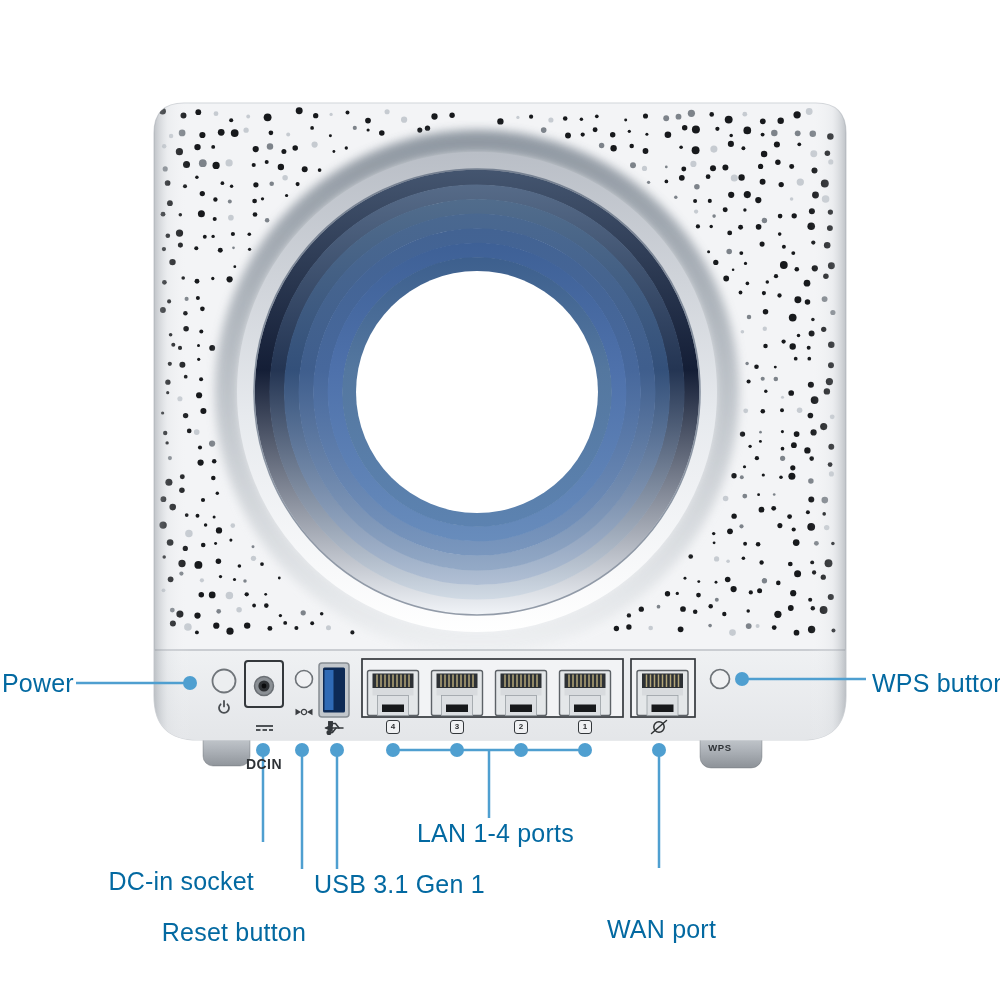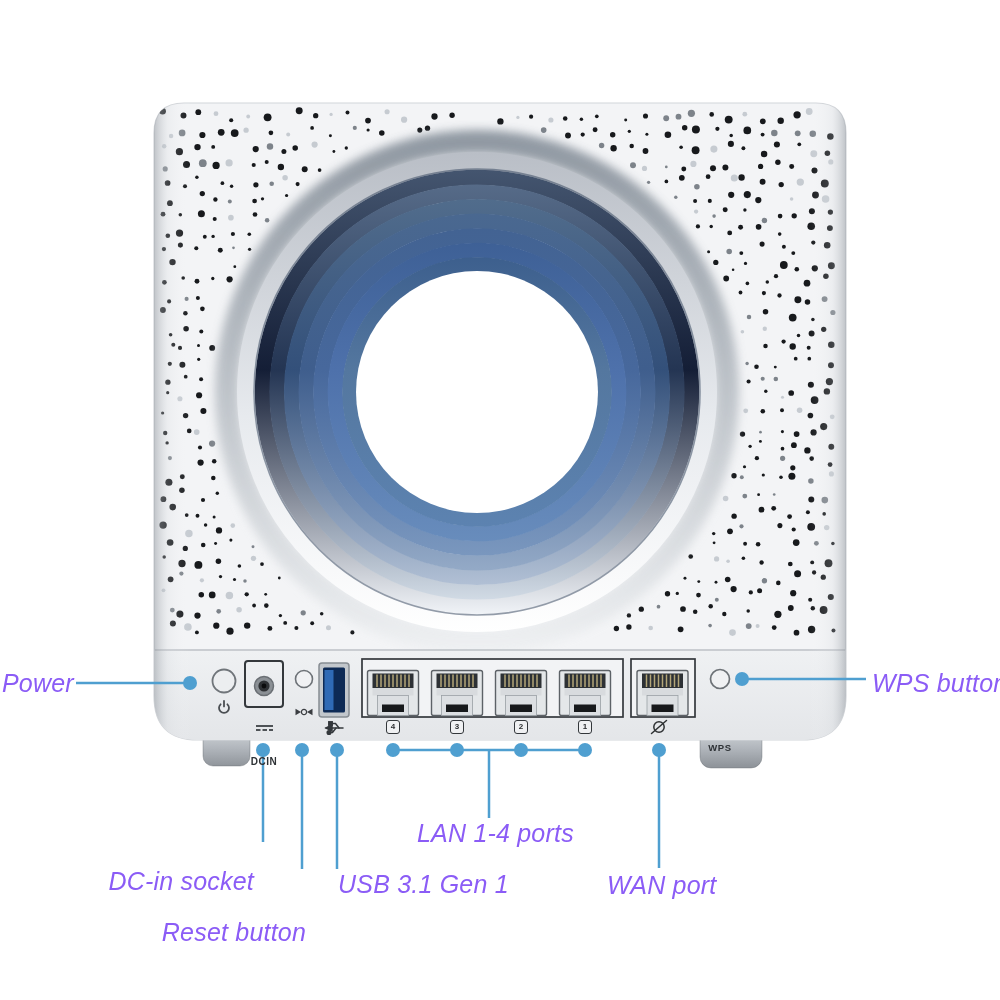--- a/index.html
+++ b/index.html
@@ -1,22 +1,22 @@
 <!DOCTYPE html>
 <html><head>
 <meta charset="utf-8">
 <style>
   html,body{margin:0;padding:0;background:#ffffff;}
   #stage{position:relative;width:1000px;height:1000px;background:#ffffff;overflow:hidden;
          font-family:"Liberation Sans",sans-serif;}
   #art{position:absolute;left:0;top:0;}
-  .lbl{position:absolute;font-size:25px;line-height:27px;color:#8b5cf6;letter-spacing:.2px;white-space:nowrap;font-style:italic;}
+  .lbl{position:absolute;font-size:25px;line-height:27px;color:#0369a1;letter-spacing:.2px;white-space:nowrap;}
   .lbl.r{text-align:right;margin-top:48px;}
   .tiny{position:absolute;transform:translateX(-50%);color:#2e3236;font-weight:bold;white-space:nowrap;margin-top:43px;}
-  .dcin{font-size:10px;letter-spacing:.5px;}
+  .dcin{font-size:14px;letter-spacing:.5px;}
   .wps{font-size:9.5px;letter-spacing:.6px;}
   .pnum{position:absolute;transform:translateX(-50%);width:12px;height:12px;border:1.2px solid #33373b;
         border-radius:3px;background:rgba(255,255,255,.4);font-size:8px;font-weight:bold;line-height:12px;
         text-align:center;color:#2b2e31;}
 </style>
 </head>
 <body>
 
 <div id="stage">
   <svg id="art" width="1000" height="1000" viewBox="0 0 1000 1000">
@@ -710,22 +710,22 @@
         <circle cx="659" cy="750" r="7" stroke="none"></circle>
         <line x1="659" y1="750" x2="659" y2="868"></line>
       </g>
     </svg>
 
   <div class="lbl" style="left:2px;top:670px;">Power</div>
   <div class="lbl" style="left:872px;top:670px;">WPS button</div>
   <div class="lbl r" style="left:60px;top:820px;width:194px;">DC-in socket</div>
   <div class="lbl" style="left:417px;top:820px;">LAN 1-4 ports</div>
   <div class="lbl r" style="left:120px;top:871px;width:186px;">Reset button</div>
-  <div class="lbl" style="left:338px;top:871px;">USB 3.1 Gen 1</div>
-  <div class="lbl" style="left:607px;top:872px;">WAN port</div>
+  <div class="lbl" style="left:314px;top:871px;">USB 3.1 Gen 1</div>
+  <div class="lbl" style="left:607px;top:916px;">WAN port</div>
 
   <span class="tiny dcin" style="left:264px;top:713px;">DCIN</span>
   <span class="tiny wps" style="left:720px;top:699px;">WPS</span>
   <span class="pnum" style="left:393px;top:720px;">4</span>
   <span class="pnum" style="left:457px;top:720px;">3</span>
   <span class="pnum" style="left:521px;top:720px;">2</span>
   <span class="pnum" style="left:585px;top:720px;">1</span>
 </div>
 
 </body></html>

